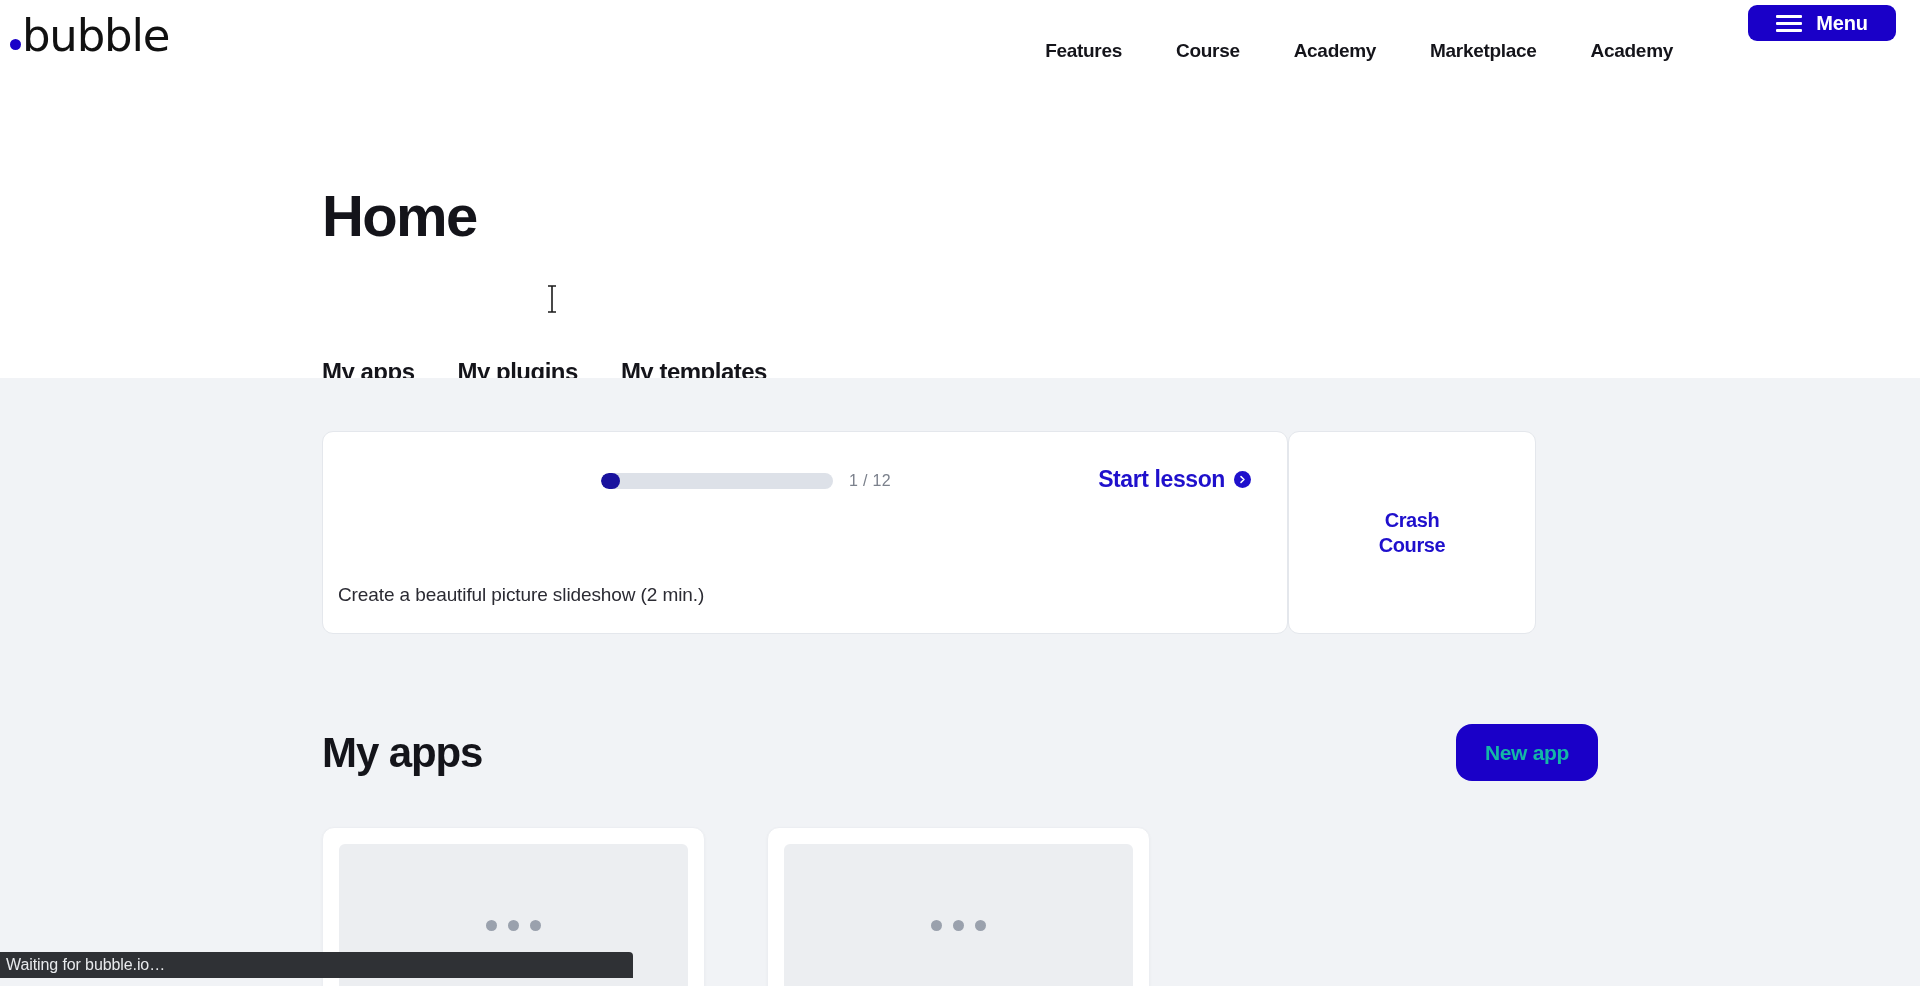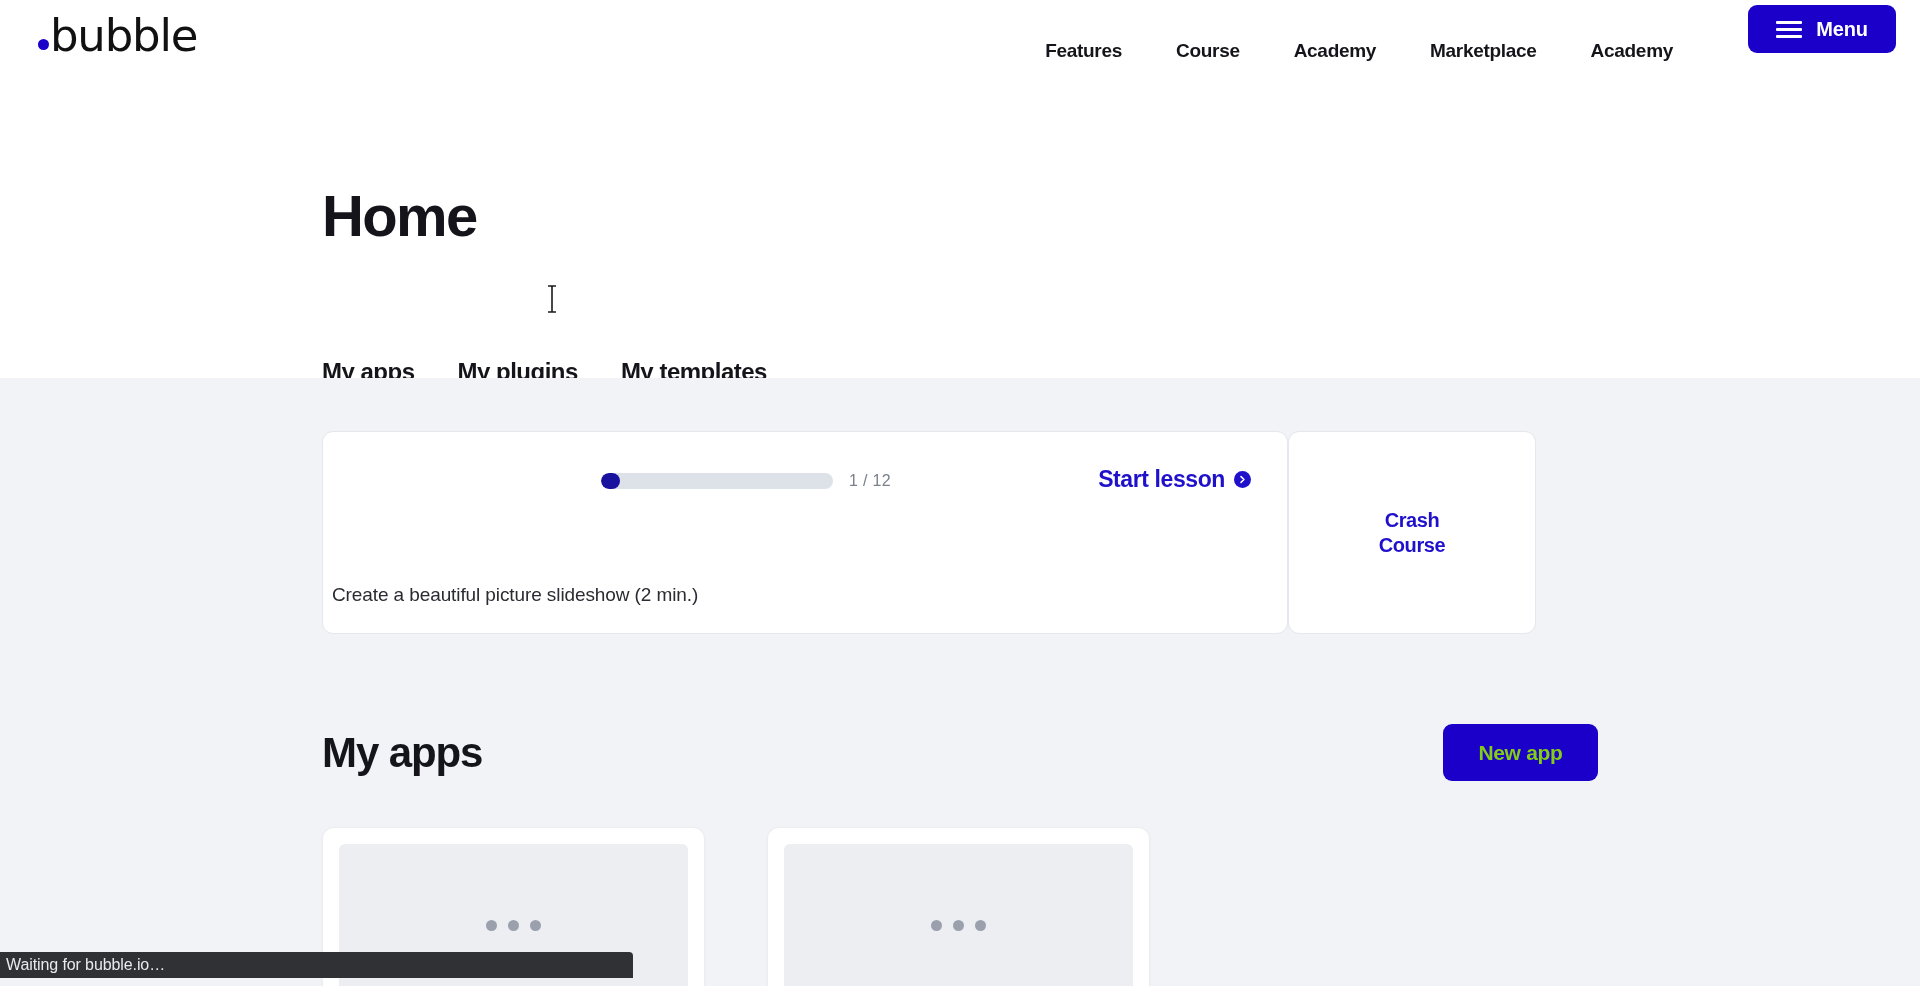--- a/index.html
+++ b/index.html
@@ -12,21 +12,20 @@
   }
 
   
   .topbar {
     position: relative;
     height: 62px;
     background: #ffffff;
     display: flex;
     align-items: center;
     padding: 0 40px 0 0;
-    margin-left: 28px;
   }
   .logo {
     position: absolute;
     left: 10px;
     top: 6px;
     display: flex;
     align-items: flex-end;
     height: 50px;
   }
   .logo-dot {
@@ -60,21 +59,21 @@
     color: #14141a;
     letter-spacing: -0.3px;
     padding: 0 19px;
     cursor: pointer;
     white-space: nowrap;
   }
   .menu-btn {
     position: absolute;
     right: 24px;
     top: 5px;
-    height: 48px;
+    height: 36px;
     width: 148px;
     background: #1a00c8;
     border-radius: 9px;
     display: flex;
     align-items: center;
     justify-content: center;
     gap: 14px;
     cursor: pointer;
     border: none;
   }
@@ -216,21 +215,21 @@
     height: 17px;
     border-radius: 50%;
     background: #1f10cc;
     display: flex;
     align-items: center;
     justify-content: center;
   }
   .arrow-circle svg { display: block; }
   .lesson-caption {
     position: absolute;
-    left: 9px;
+    left: 15px;
     bottom: 27px;
     font-size: 19px;
     color: #2b2b33;
     letter-spacing: -0.1px;
     margin-top: 21px;
   }
 
   .crash-card {
     width: 248px;
     height: 203px;
@@ -260,27 +259,27 @@
     margin-top: 90px;
   }
   .apps-title {
     font-size: 42px;
     font-weight: 700;
     color: #14141a;
     letter-spacing: -1.1px;
   }
   .new-app-btn {
     background: #1a00c8;
-    color: #84cc16;
+    color: #14b8a6;
     font-size: 21px;
     font-weight: 700;
     letter-spacing: -0.3px;
     border: none;
-    border-radius: 9px;
-    width: 155px;
+    border-radius: 16px;
+    width: 142px;
     height: 57px;
     cursor: pointer;
     font-family: "Liberation Sans", sans-serif;
   }
 
   .app-grid {
     display: flex;
     gap: 62px;
     margin-top: 46px;
   }

